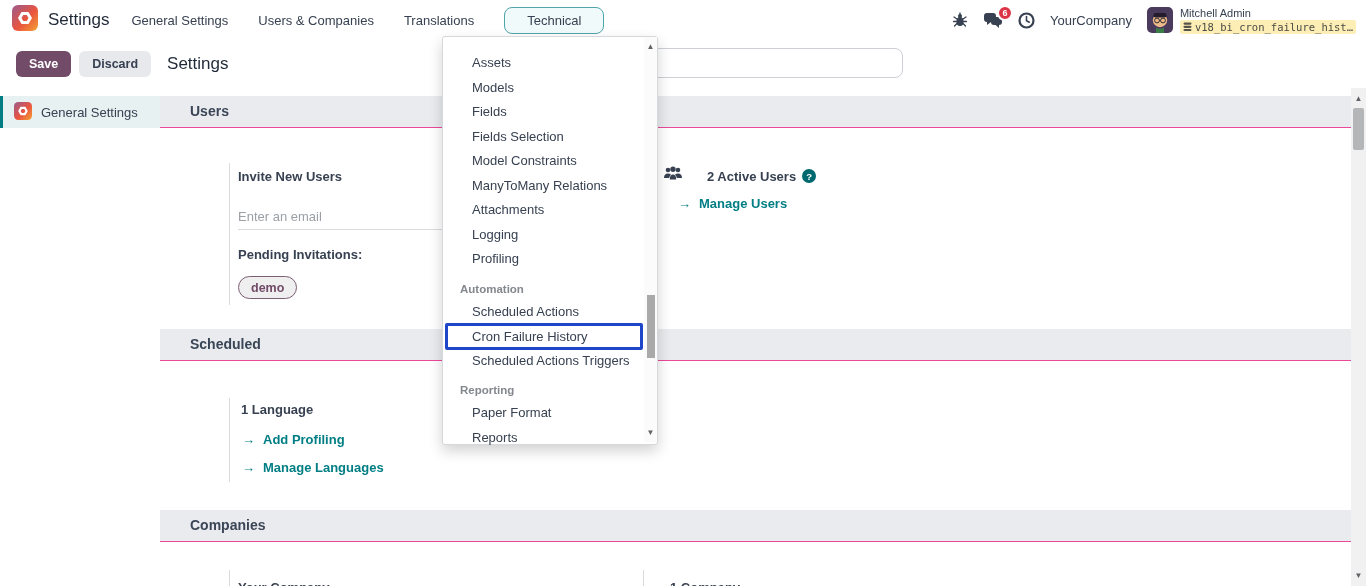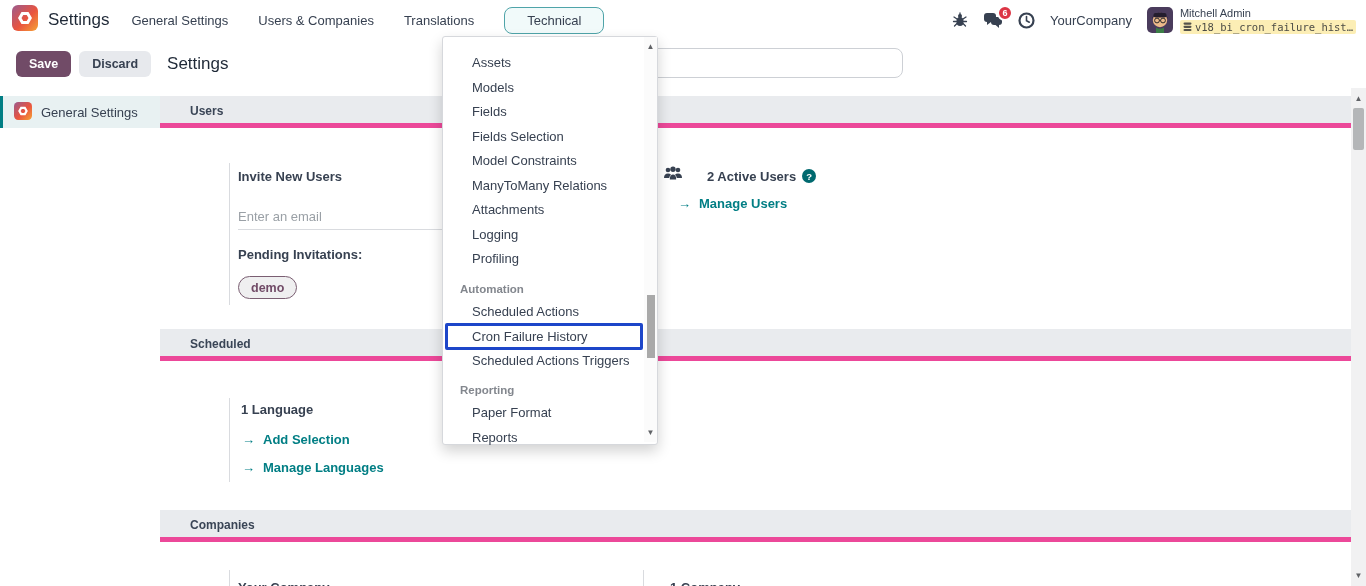--- a/index.html
+++ b/index.html
@@ -41,22 +41,22 @@
 
   
   .sidebar { position:absolute; top:88px; left:0; width:160px; height:498px; background:#fff; z-index:5; }
   .side-item { height:32px; margin-top:8px; display:flex; align-items:center; gap:9px;
                padding-left:14px; font-size:13px; color:#374151; font-weight:500; cursor:pointer; }
   .side-item.active { background:#e8f1f2; border-left:3px solid #017e84; padding-left:11px; }
 
   
   .main { position:absolute; top:88px; left:160px; width:1191px; height:498px; background:#fff; z-index:4; }
   .section-bar { position:absolute; left:0; width:1191px; height:32px; background:#e9ebee;
-                 border-bottom:5px solid #ec4899; line-height:31px; padding-left:30px;
-                 font-size:12px; font-weight:700; color:#3a4556; }
+                 border-bottom:1px solid #ec4899; line-height:31px; padding-left:30px;
+                 font-size:14px; font-weight:700; color:#3a4556; }
   .vline { position:absolute; width:1px; background:#d9dbdf; }
   .bold-label { position:absolute; font-size:13px; font-weight:700; color:#374151; }
   .email-input { position:absolute; left:78px; top:116px; width:405px; height:26px; border:none;
                  border-bottom:1px solid #d9dbdf; font-size:13px; color:#374151; outline:none; background:transparent; }
   .email-input::placeholder { color:#9aa0a6; }
   .tag-row { position:absolute; left:78px; top:188px; display:flex; gap:6px; }
   .tag-pill { height:23px; padding:0 12px; border:1.5px solid #7a5e72; border-radius:12px;
               background:#efeff0; color:#714B67; font-size:12.5px; font-weight:700;
               display:flex; align-items:center; cursor:pointer; }
   .teal-link { position:absolute; display:flex; align-items:center; gap:8px;
@@ -230,21 +230,21 @@
     <div class="teal-link" style="left:518px; top:108px;">
       <span class="arrow">→</span>
       <span>Manage Users</span>
     </div>
 
     <div class="section-bar" style="top:241px;">Scheduled</div>
     <div class="vline" style="left:69px; top:310px; height:84px;"></div>
     <div class="bold-label" style="left:81px; top:314px;">1 Language</div>
     <div class="teal-link" style="left:82px; top:344px;">
       <span class="arrow">→</span>
-      <span>Add Selection</span>
+      <span>Add Profiling</span>
     </div>
     <div class="teal-link" style="left:82px; top:372px;">
       <span class="arrow">→</span>
       <span>Manage Languages</span>
     </div>
 
     <div class="section-bar" style="top:422px;">Companies</div>
     <div class="vline" style="left:69px; top:482px; height:16px;"></div>
     <div class="vline" style="left:483px; top:482px; height:16px;"></div>
     <div class="bold-label" style="left:78px; top:492px;">Your Company</div>

